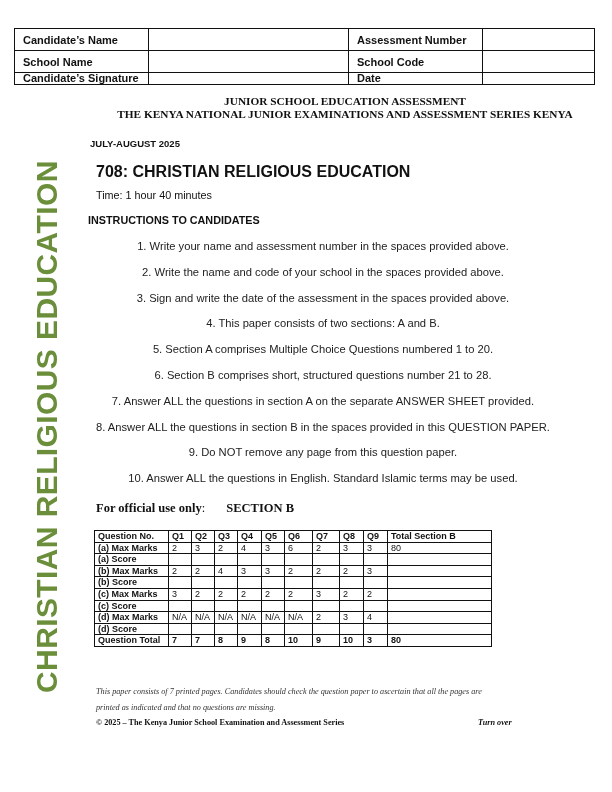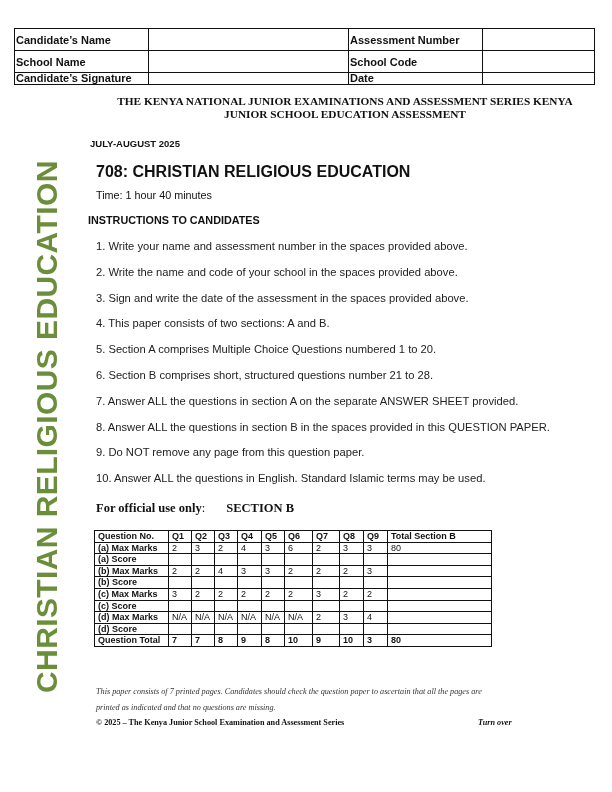--- a/index.html
+++ b/index.html
@@ -1,32 +1,32 @@
 <!DOCTYPE html>
 <html><head>
 <meta charset="utf-8">
 <style>
   html, body { margin: 0; padding: 0; background: #ffffff; }
   body { width: 612px; height: 792px; position: relative; overflow: hidden; color: #111; font-family: "Liberation Sans", sans-serif; }
   .abs { position: absolute; }
 
   
   #info-table { position: absolute; left: 14px; top: 28px; width: 580px; border-collapse: collapse; table-layout: fixed; }
-  #info-table td { border: 1px solid #111; height: 21px; padding: 0 1px; font-family: "Liberation Sans", sans-serif; font-weight: bold; font-size: 11px; vertical-align: middle; margin-left: 12px; }
+  #info-table td { border: 1px solid #111; height: 21px; padding: 0 8px; font-family: "Liberation Sans", sans-serif; font-weight: bold; font-size: 11px; vertical-align: middle; margin-left: 12px; }
   #info-table tr.short td { height: 11px; line-height: 11px; }
 
   .serif-bold { font-family: "Liberation Serif", serif; font-weight: bold; }
   .title1 { left: 90px; top: 95px; width: 510px; text-align: center; font-size: 11.3px; line-height: 13px; letter-spacing: 0px; }
   .date-line { left: 90px; top: 138px; width: 510px; text-align: left; font-size: 9.5px; font-weight: bold; }
   .subj { left: 96px; top: 163px; font-size: 16px; font-weight: bold; }
   .time { left: 96px; top: 189px; font-size: 10.8px; font-weight: normal; }
   .instr-h { left: 88px; top: 214px; font-size: 10.8px; font-weight: bold; }
 
   .instr-list { position: absolute; left: 96px; top: 239px; margin: 0; padding: 0; list-style: none; }
-  .instr-list li { height: 25.8px; font-size: 11.2px; line-height: 14px; color: #222; }
+  .instr-list li { height: 25.8px; font-size: 11.2px; line-height: 14px; color: #222; text-align: center; }
 
   .official { left: 96px; top: 501px; font-size: 12.5px; }
   .official .sec { margin-left: 18px; }
 
   
   #score-table { position: absolute; left: 94px; top: 530px; border-collapse: collapse; table-layout: fixed; width: 397px; }
   #score-table td { border: 1px solid #111; height: 10.6px; padding: 0 3px; font-size: 9px; line-height: 10.6px; white-space: nowrap; overflow: hidden; }
   #score-table td.lbl { font-weight: bold; }
   #score-table tr.head td, #score-table tr.total td { font-weight: bold; }
 
@@ -64,22 +64,22 @@
   <tr class="short">
     <td>Candidate’s Signature</td>
     <td></td>
     <td>Date</td>
     <td></td>
   </tr>
 </tbody>
   </table>
 
 <div class="abs title1 serif-bold">
+  <div>JUNIOR SCHOOL EDUCATION ASSESSMENT</div>
   <div>THE KENYA NATIONAL JUNIOR EXAMINATIONS AND ASSESSMENT SERIES KENYA</div>
-  <div>JUNIOR SCHOOL EDUCATION ASSESSMENT</div>
 </div>
 <div class="abs date-line">JULY-AUGUST 2025</div>
 
 <div class="abs subj">708: CHRISTIAN RELIGIOUS EDUCATION</div>
 <div class="abs time">Time: 1 hour 40 minutes</div>
 <div class="abs instr-h">INSTRUCTIONS TO CANDIDATES</div>
 
 <ol class="instr-list">
   <li>1. Write your name and assessment number in the spaces provided above.</li>
   <li>2. Write the name and code of your school in the spaces provided above.</li>

